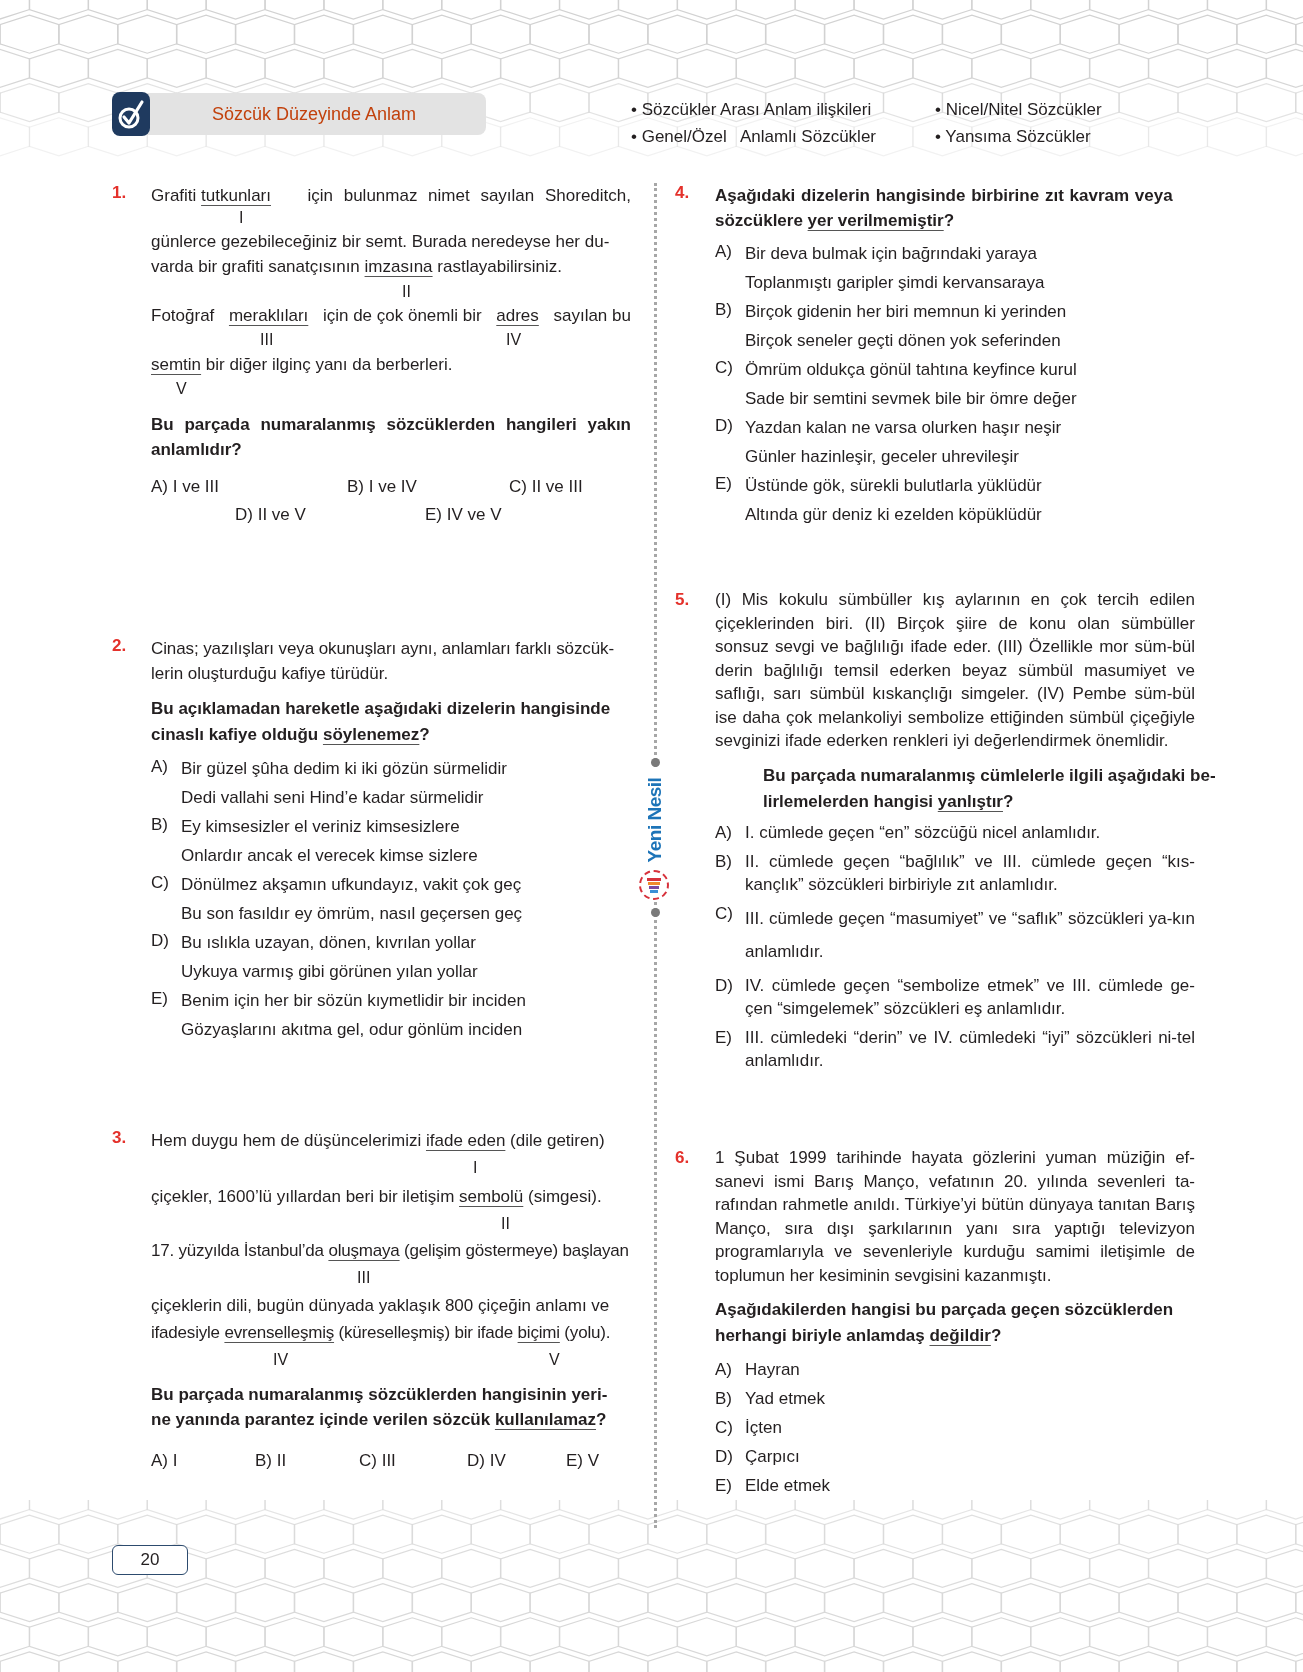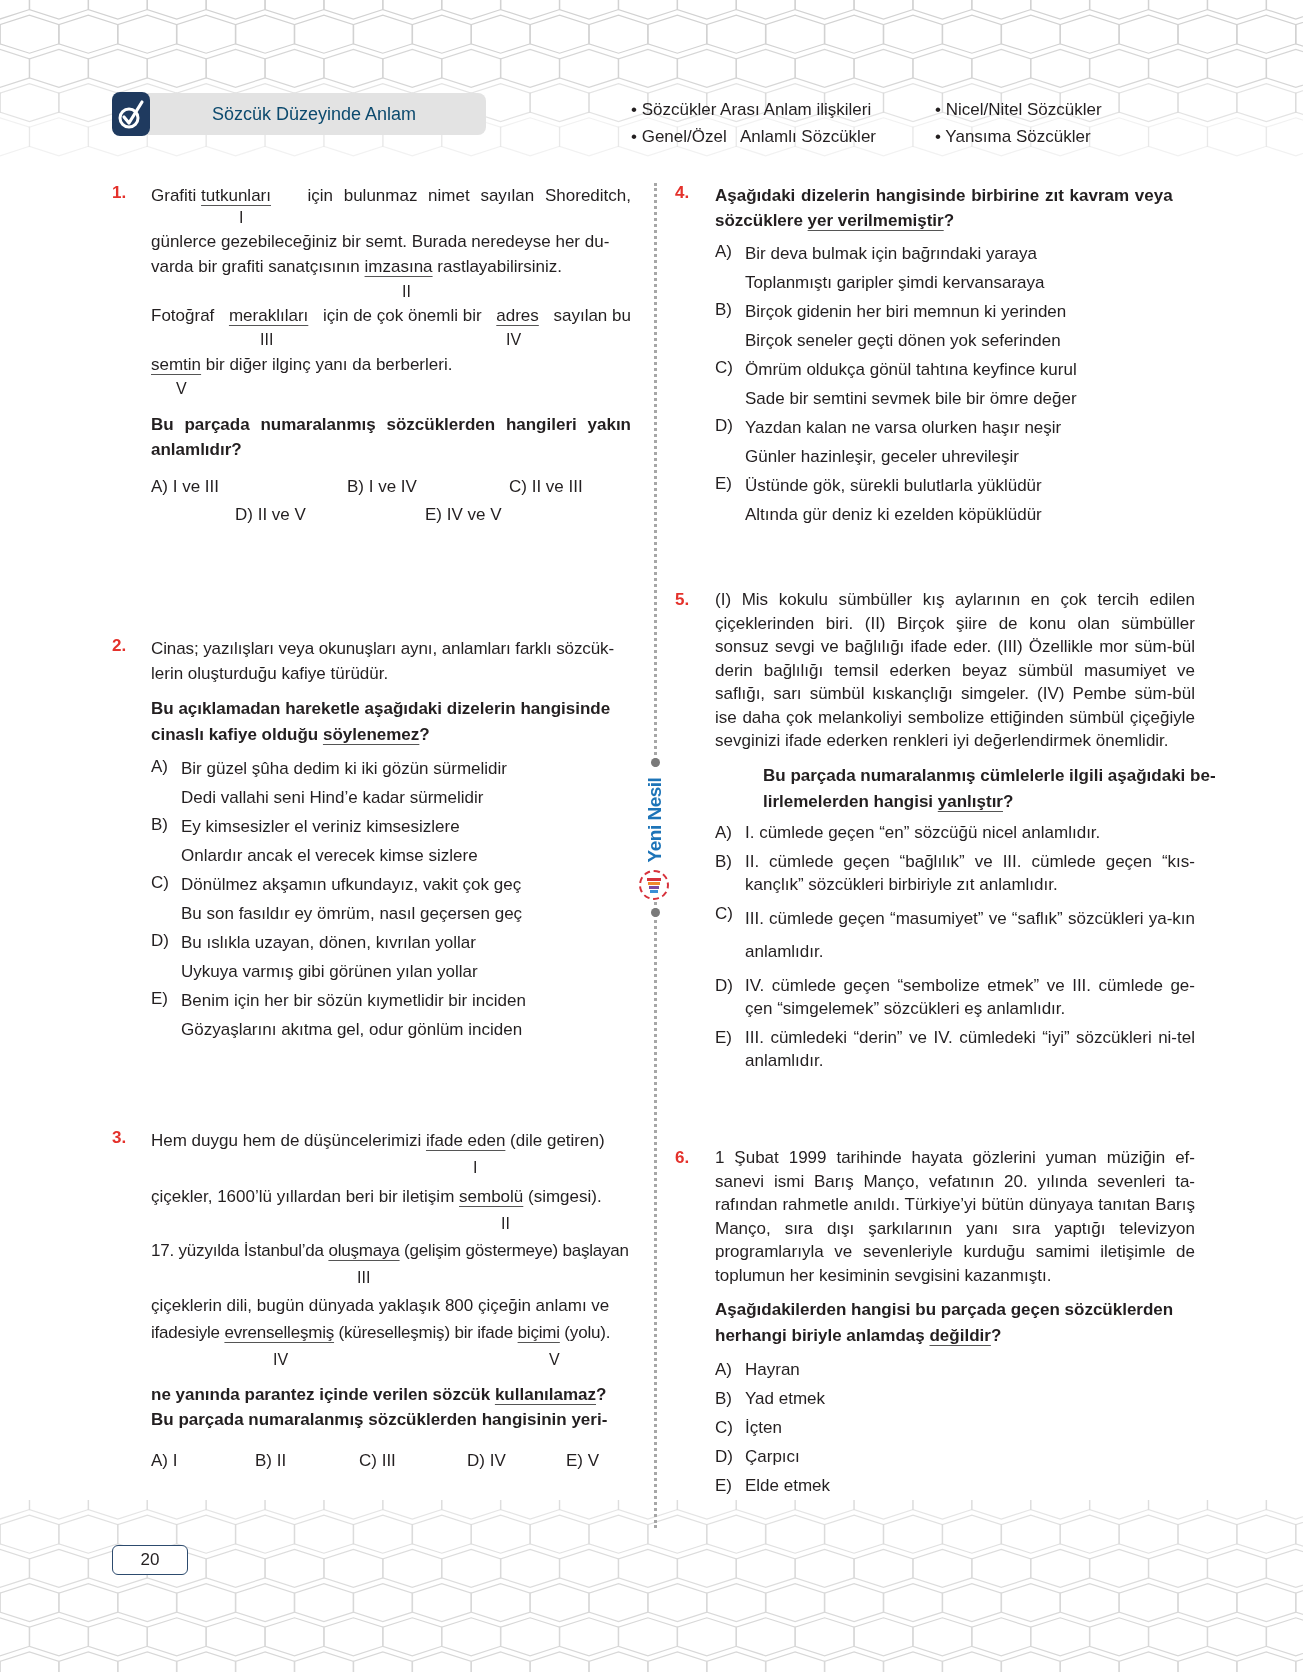--- a/index.html
+++ b/index.html
@@ -16,21 +16,21 @@
   
   .header-pill {
     position: absolute; left: 112px; top: 93px; width: 374px; height: 42px;
     background: #e3e3e3; border-radius: 8px;
   }
   .check-icon {
     position: absolute; left: 112px; top: 92px; width: 38px; height: 44px;
     background: #1f3a5f; border-radius: 8px; display: flex; align-items: center; justify-content: center;
   }
   .header-title {
-    position: absolute; left: 212px; top: 104px; font-size: 18px; color: #0c4a6e;
+    position: absolute; left: 212px; top: 104px; font-size: 18px; color: #c2410c;
   }
   .topics { position: absolute; top: 96px; font-size: 17px; color: #231f20; line-height: 27px; }
   .topics div { white-space: pre; }
   .topics-col1 { left: 631px; }
   .topics-col2 { left: 935px; }
 
   
   .divider {
     position: absolute; left: 654px; top: 183px; width: 0; height: 1345px;
     border-left: 3px dotted #a7a7a7;
@@ -674,22 +674,22 @@
     <span>17. yüzyılda İstanbul’da </span><span class="u">oluşmaya</span><span> (gelişim göstermeye) başlayan</span>
   </div>
   <div class="numeral" style="left:206px;top:137px;">III</div>
   <div style="position:absolute;top:165px;white-space:nowrap;">çiçeklerin dili, bugün dünyada yaklaşık 800 çiçeğin anlamı ve</div>
   <div style="position:absolute;top:192px;white-space:nowrap;letter-spacing:-0.2px;">
     <span>ifadesiyle </span><span class="u">evrenselleşmiş</span><span> (küreselleşmiş) bir ifade </span><span class="u">biçimi</span><span> (yolu).</span>
   </div>
   <div class="numeral" style="left:122px;top:219px;">IV</div>
   <div class="numeral" style="left:398px;top:219px;">V</div>
   <div class="bold" style="position:absolute;top:254px;width:480px;white-space:nowrap;">
+    <div>Bu parçada numaralanmış sözcüklerden hangisinin yeri-</div>
     <div><span>ne yanında parantez içinde verilen sözcük </span><span class="u">kullanılamaz</span><span>?</span></div>
-    <div>Bu parçada numaralanmış sözcüklerden hangisinin yeri-</div>
   </div>
 </div>
 <div class="q" style="left:151px;top:1448px;">
   <span style="position:absolute;left:0;white-space:nowrap;">A) I</span>
   <span style="position:absolute;left:104px;white-space:nowrap;">B) II</span>
   <span style="position:absolute;left:208px;white-space:nowrap;">C) III</span>
   <span style="position:absolute;left:316px;white-space:nowrap;">D) IV</span>
   <span style="position:absolute;left:415px;white-space:nowrap;">E) V</span>
 </div>
 

